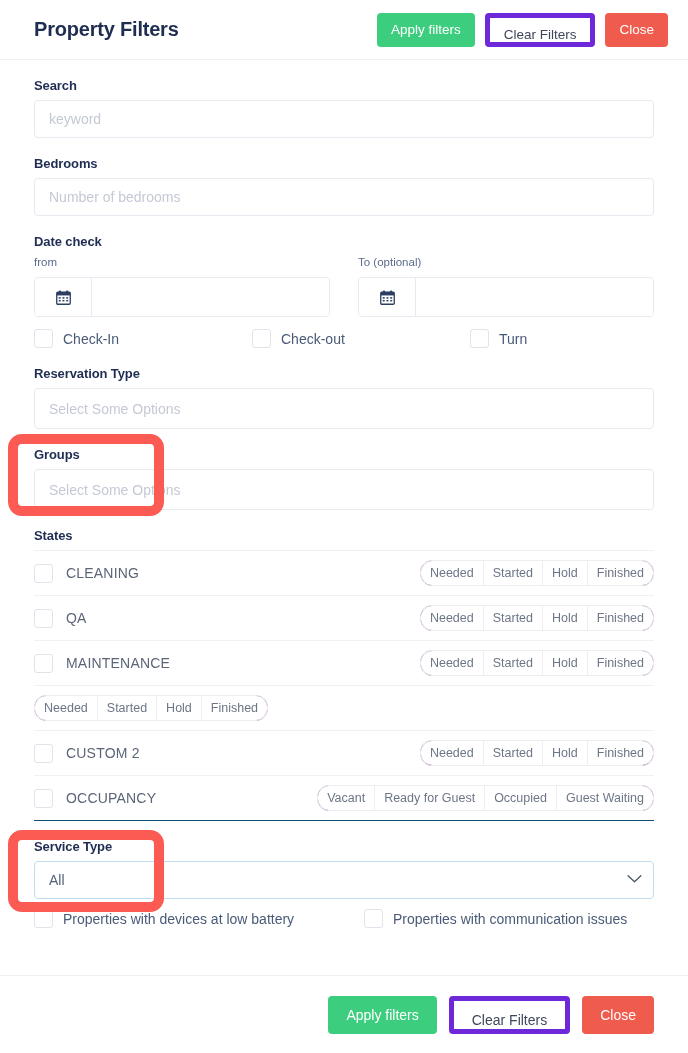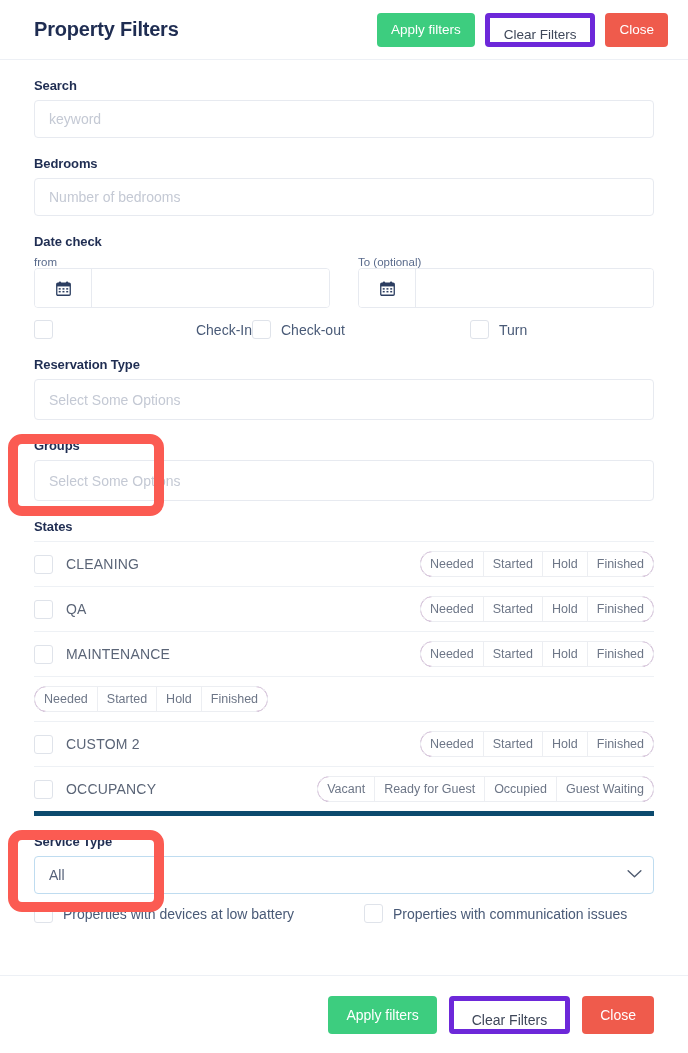--- a/index.html
+++ b/index.html
@@ -122,21 +122,21 @@
   
   .date-row {
     display: flex;
     gap: 28px;
     margin-top: 2px;
   }
   .date-col { flex: 1 1 0; min-width: 0; }
   .date-sublabel {
     font-size: 11.5px;
     color: #5a6b8c;
-    margin-bottom: 0;
+    margin-bottom: 9px;
   }
   .date-group {
     display: flex;
     height: 38px;
     border: 1px solid #e7eaf0;
     border-radius: 4px;
     overflow: hidden;
     background: #fff;
   }
   .date-addon {
@@ -182,35 +182,35 @@
     background: #fff;
     box-sizing: border-box;
     cursor: pointer;
   }
   .check-label {
     font-size: 14px;
     color: #495a77;
     white-space: nowrap;
   }
 
-  .date-checks .check-item:nth-child(1) { width: 218px; justify-content: space-between; }
+  .date-checks .check-item:nth-child(1) { width: 218px; }
   .date-checks .check-item:nth-child(2) { width: 218px; }
 
   .bottom-checks { margin-top: 12px; }
   .bottom-checks .check-item:nth-child(1) { width: 330px; }
 
   
   .states-table { margin-top: 2px; }
   .state-row {
     display: flex;
     align-items: center;
     height: 44px;
     border-top: 1px solid #eef1f5;
   }
-  .state-row:last-child { border-bottom: 5px solid #0c4a6e; gap: 32px; }
+  .state-row:last-child { border-bottom: 1px solid #0c4a6e; gap: 32px; }
   .state-left {
     display: flex;
     align-items: center;
     gap: 13px;
     flex: 1 1 auto;
   }
   .state-name {
     font-size: 14px;
     color: #5b6577;
     letter-spacing: 0.2px;

